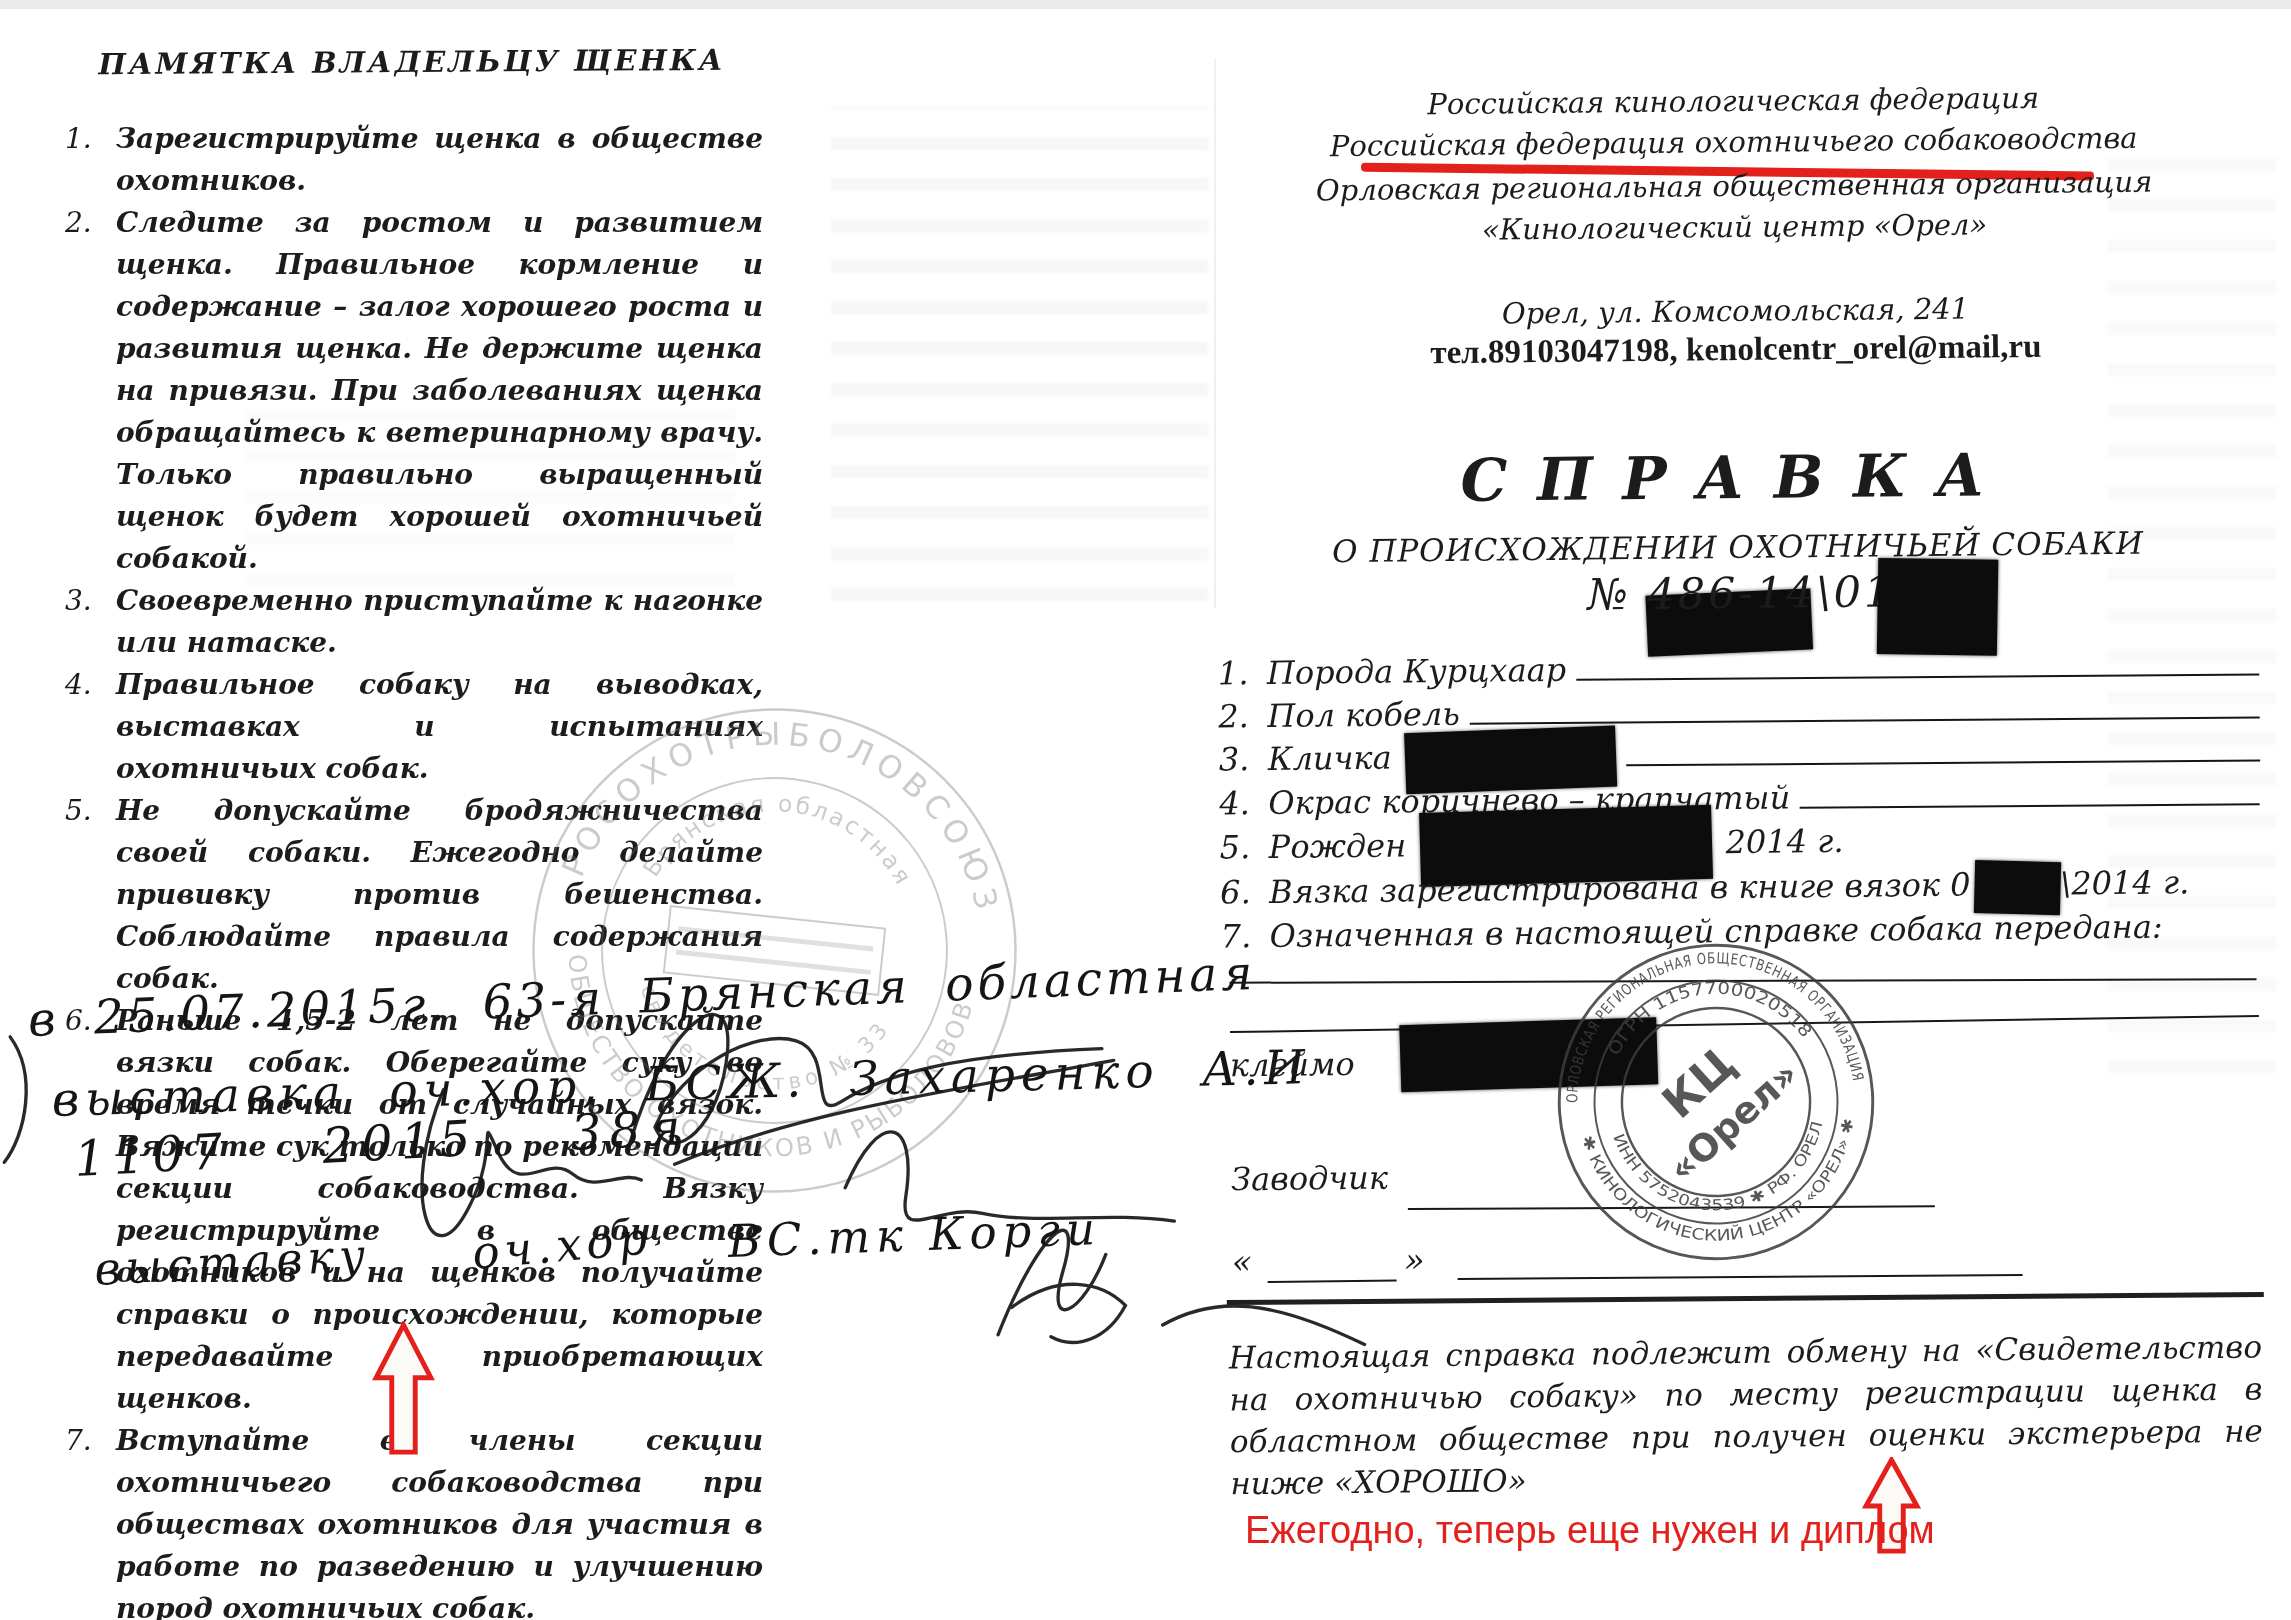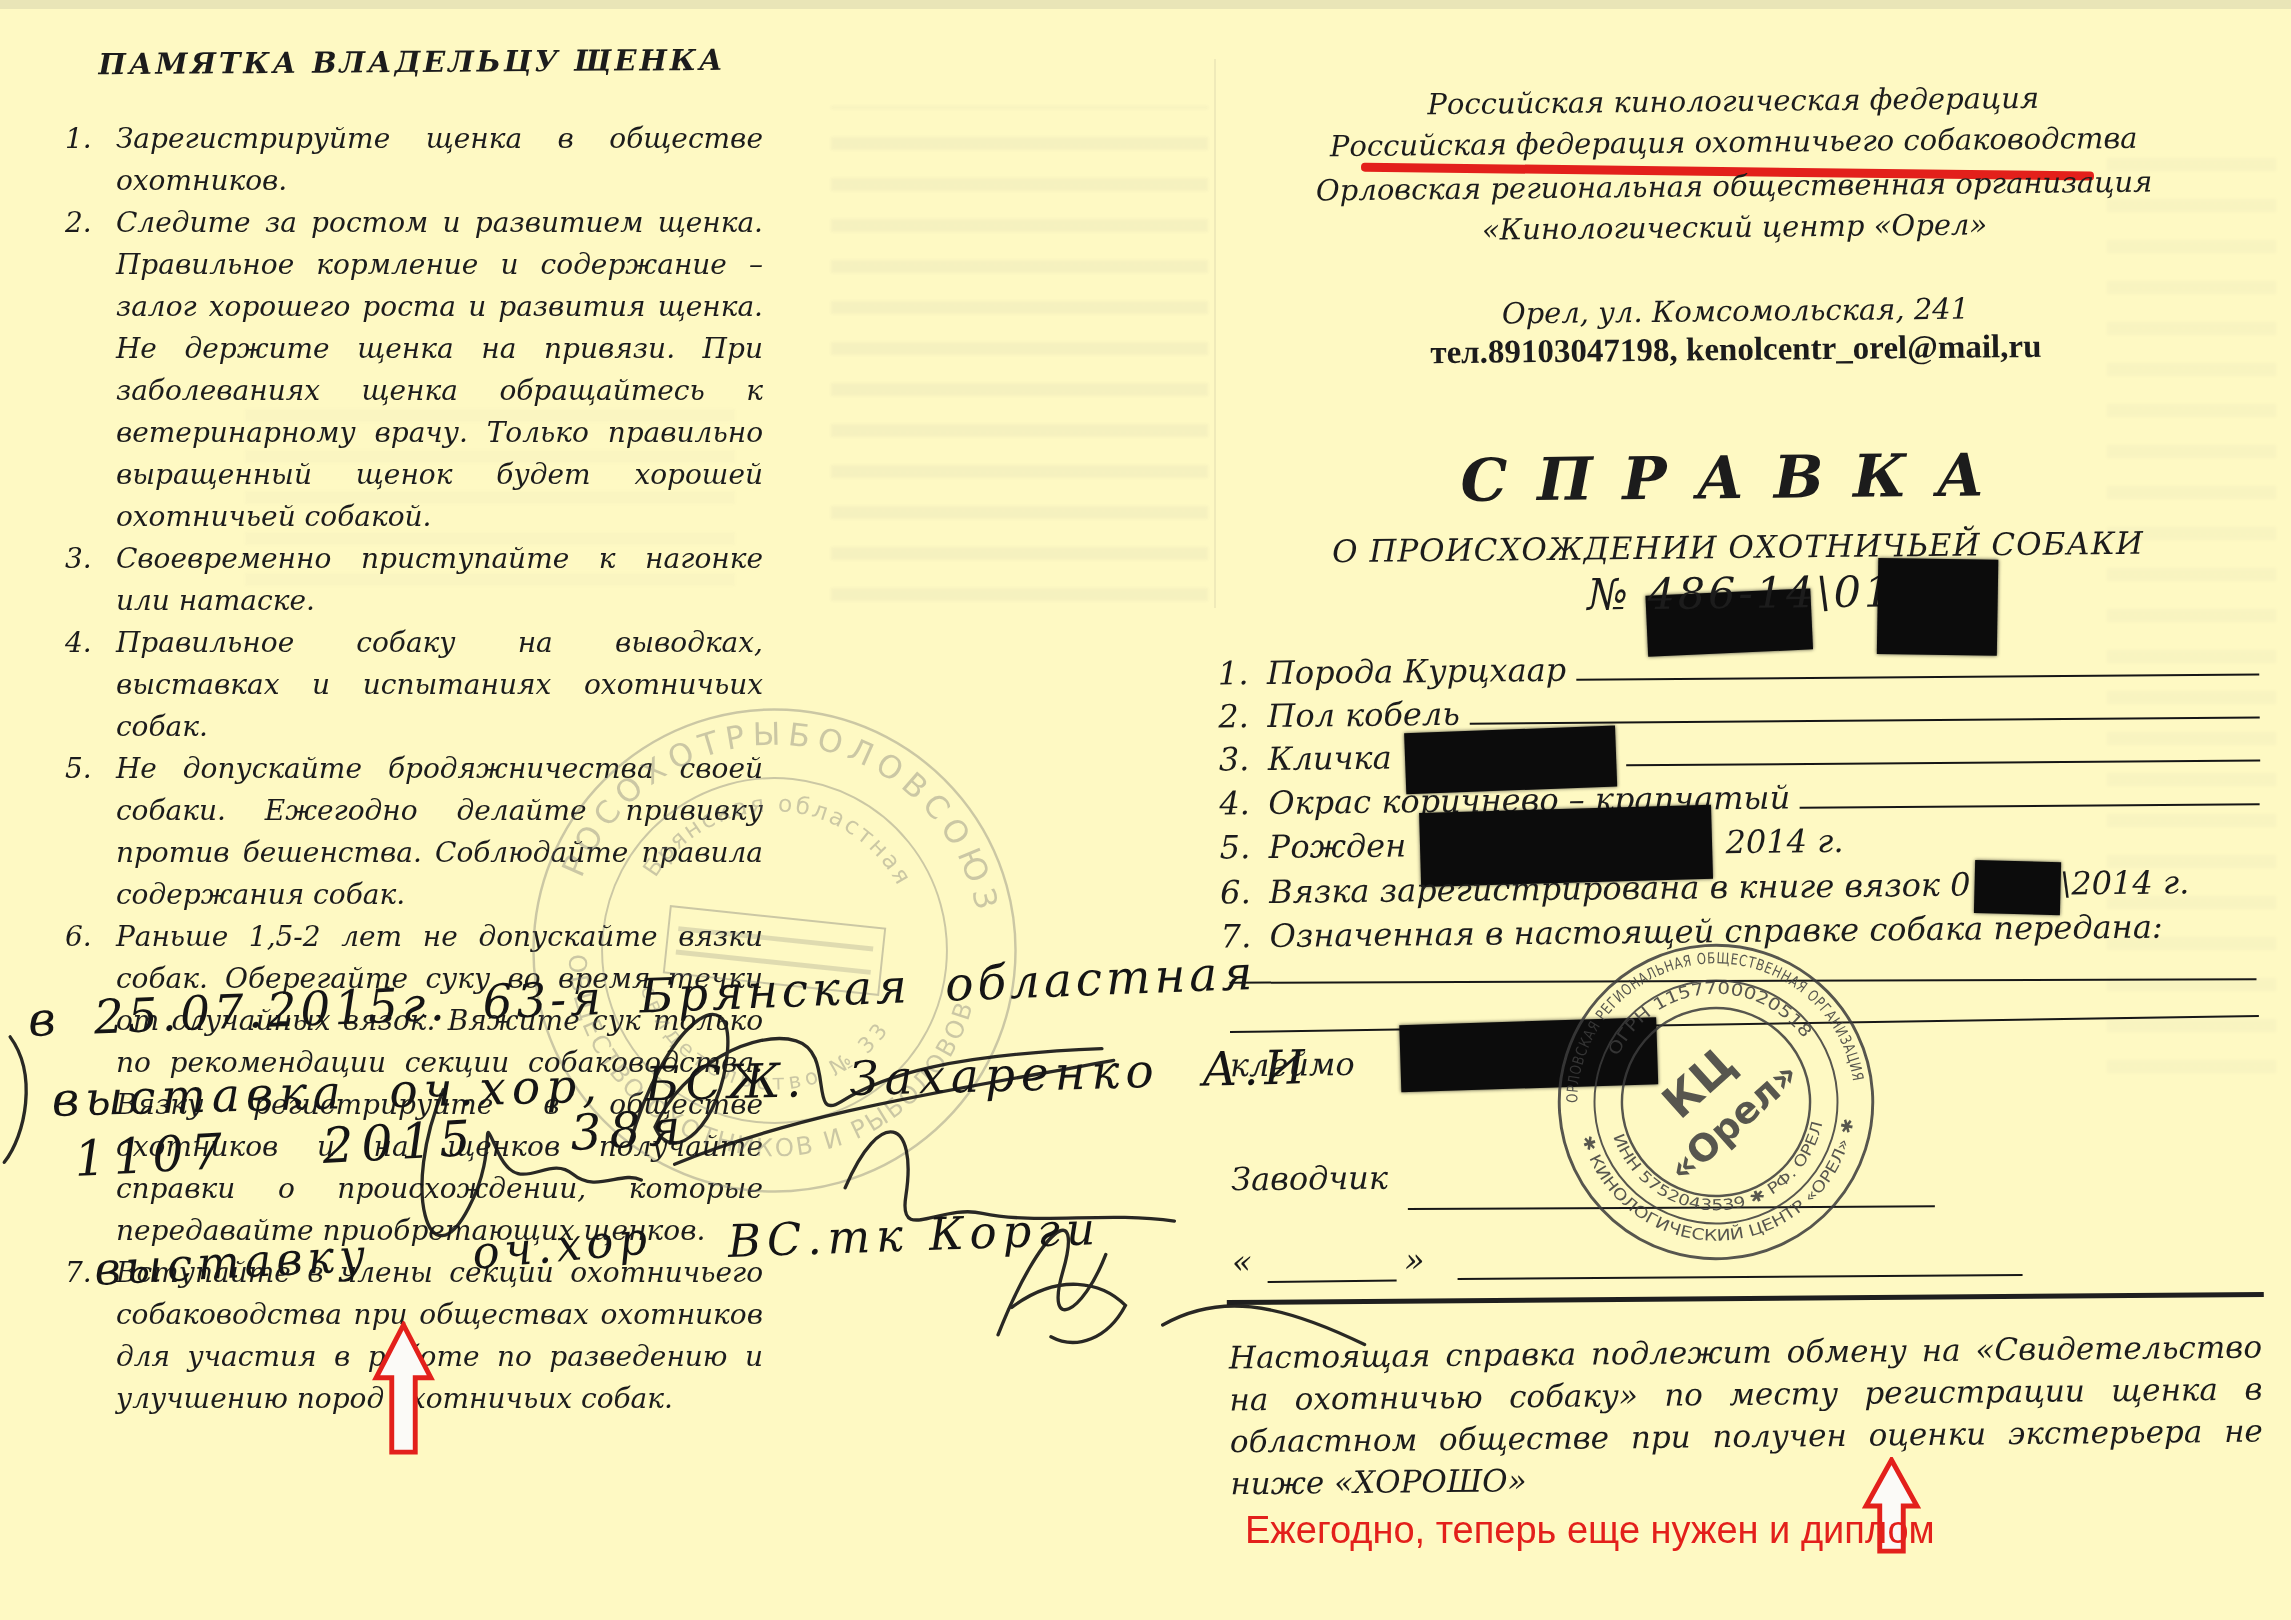--- a/index.html
+++ b/index.html
@@ -1,31 +1,31 @@
 <!DOCTYPE html>
 <html><head>
 <meta charset="utf-8">
 <style>
   html,body{margin:0;padding:0;background:#d9d7d2;}
-  .page{position:relative;width:2292px;height:1620px;background:#fef9c3;overflow:hidden;
+  .page{position:relative;width:2292px;height:1620px;background:#ffffff;overflow:hidden;
         font-family:"DejaVu Serif",serif;color:#1c1c1c;}
   .page::before{content:"";position:absolute;left:0;top:0;width:100%;height:8.8px;
         background:rgba(125,125,125,.16);}
   
   .abs{position:absolute;}
   .ghost{position:absolute;background:repeating-linear-gradient(0deg,rgba(110,112,125,.075) 0 12.7px,transparent 12.7px 41px);filter:blur(1.5px);}
   .redact{position:absolute;background:#0c0c0c;box-shadow:0 0 3.9px rgba(10,10,10,.75);}
   .uline{position:absolute;height:0;border-bottom:2.5px solid #181818;}
   
   .memo{position:absolute;left:61px;top:45px;width:702px;}
   .memo-title{text-align:center;font-style:italic;font-weight:700;font-size:29px;
         letter-spacing:2.9px;margin-bottom:39px;transform:rotate(-.4deg);}
   .mi{display:flex;font-style:italic;font-size:28px;line-height:42px;}
   .mn{flex:none;width:51px;padding-left:3.9px;}
-  .mt{flex:1;text-align:justify;}
+  .mt{flex:1;text-align:justify;font-weight:bold;}
   
   .hw{position:absolute;font-style:italic;font-size:47px;color:#151515;white-space:nowrap;
         transform-origin:left top;}
   
   .red-note{position:absolute;font-family:"Liberation Sans",sans-serif;font-size:39px;
         color:#e3201b;white-space:nowrap;}
   
   .rcol{position:absolute;left:1204px;top:0;width:1070px;height:1620px;
         transform:rotate(-.6deg);transform-origin:50% 40%;}
   .rc-center{position:absolute;left:0;width:100%;text-align:center;font-style:italic;font-size:29px;white-space:nowrap;}

